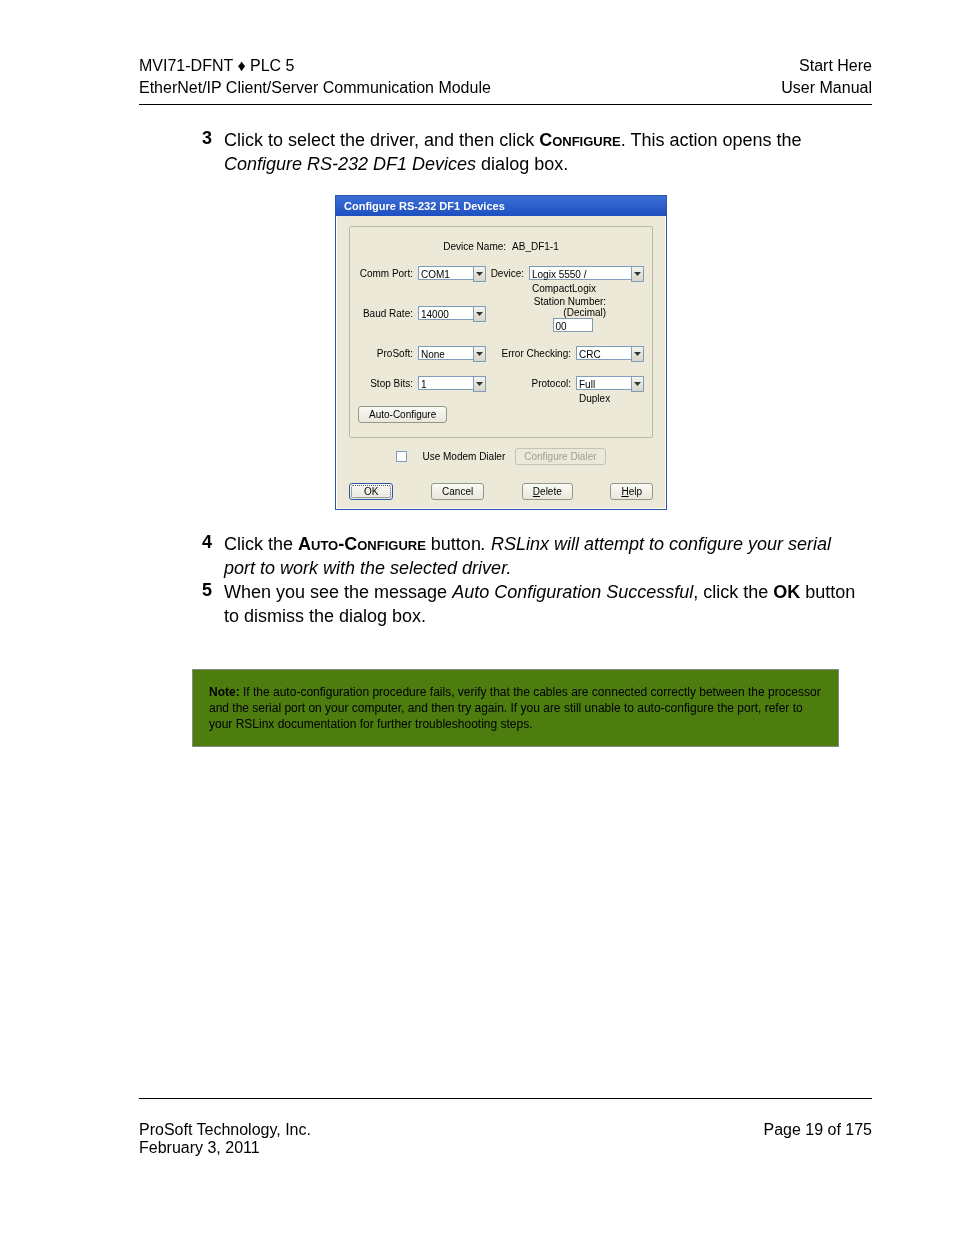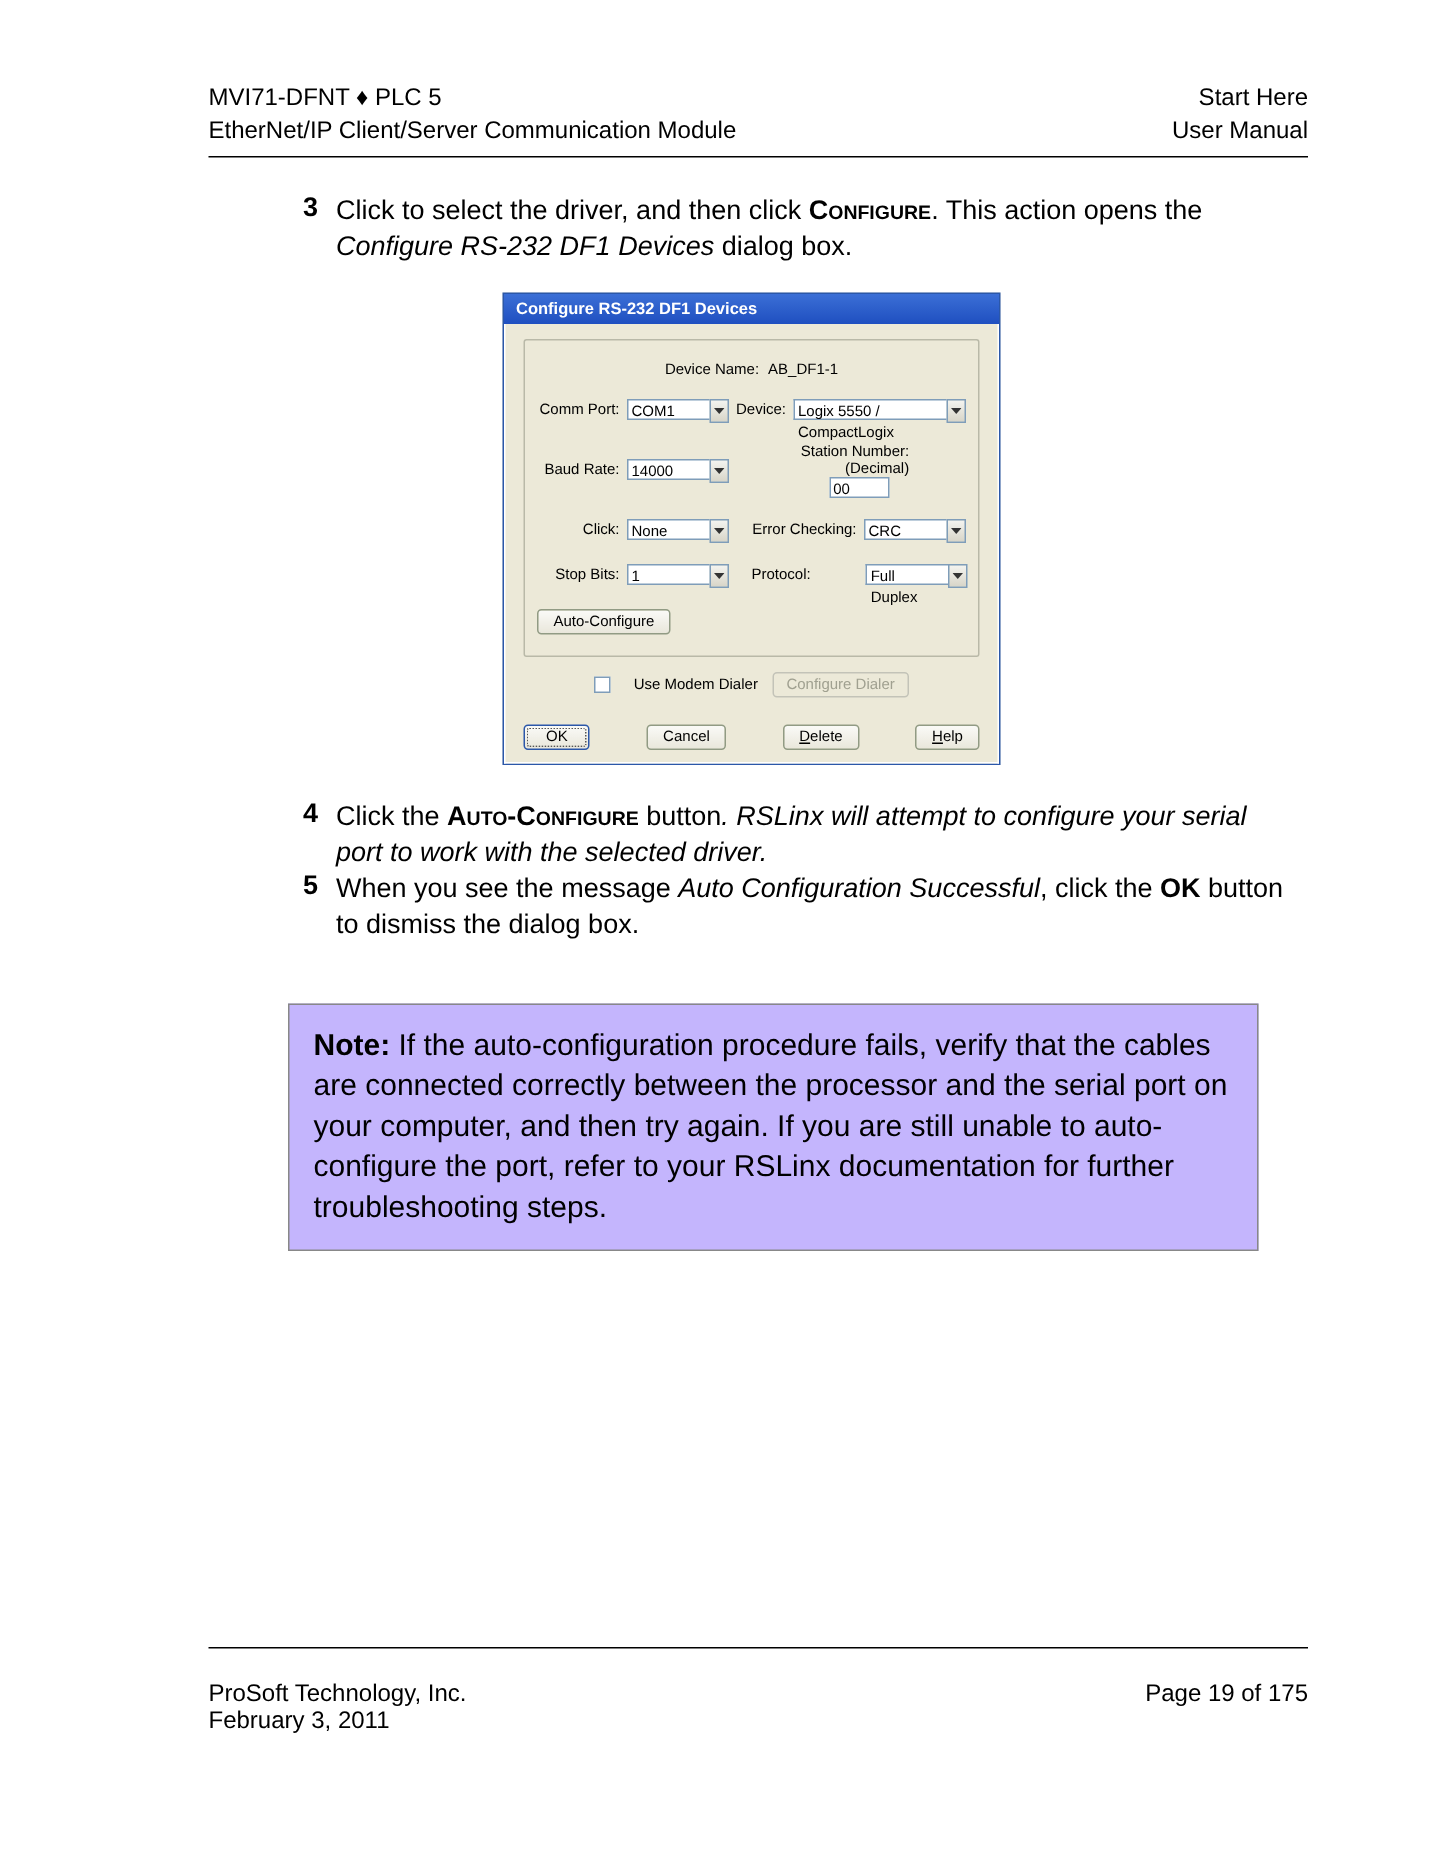--- a/index.html
+++ b/index.html
@@ -137,23 +137,23 @@
     border: 1px solid #7f9db9;
     background: #fff;
     margin-right: 5px;
     box-sizing: border-box;
   }
 
   .underline-acc { text-decoration: underline; }
 
   .note-box {
     border: 1px solid #888;
-    background: #c4b5fd;
+    background: #4d7c0f;
     padding: 14px 16px;
-    font-size: 20px;
+    font-size: 12px;
     line-height: 1.35;
     margin-top: 40px;
     margin-left: 2px;
     margin-right: 20px;
   }
 
   .page-footer {
     position: absolute;
     bottom: 78px;
     left: 139px;
@@ -241,21 +241,21 @@
               <span class="label-right" style="line-height:1.1;">
                 <span>Station Number:</span><br>
                 <span>(Decimal)</span>
               </span>
               <span class="field-box" style="width:40px;">00</span>
             </div>
           </div>
 
           <div class="dialog-row">
             <div class="half">
-              <span class="label-right" style="width:55px;">Click:</span>
+              <span class="label-right" style="width:55px;">ProSoft:</span>
               <span class="dropdown">
                 <span class="field-box" style="width:55px;">None</span>
                 <span class="dd-btn">
                     <svg width="7" height="4">
                       <polygon points="0,0 7,0 3.5,4" fill="#333"></polygon>
                     </svg>
                   </span>
               </span>
             </div>
             <div class="half" style="justify-content:flex-end;">
@@ -276,21 +276,21 @@
               <span class="label-right" style="width:55px;">Stop Bits:</span>
               <span class="dropdown">
                 <span class="field-box" style="width:55px;">1</span>
                 <span class="dd-btn">
                     <svg width="7" height="4">
                       <polygon points="0,0 7,0 3.5,4" fill="#333"></polygon>
                     </svg>
                   </span>
               </span>
             </div>
-            <div class="half" style="justify-content:flex-start;gap:32px;">
+            <div class="half" style="justify-content:flex-end;">
               <span class="label-right">Protocol:</span>
               <span class="dropdown">
                 <span class="field-box" style="width:55px;">Full Duplex</span>
                 <span class="dd-btn">
                     <svg width="7" height="4">
                       <polygon points="0,0 7,0 3.5,4" fill="#333"></polygon>
                     </svg>
                   </span>
               </span>
             </div>

